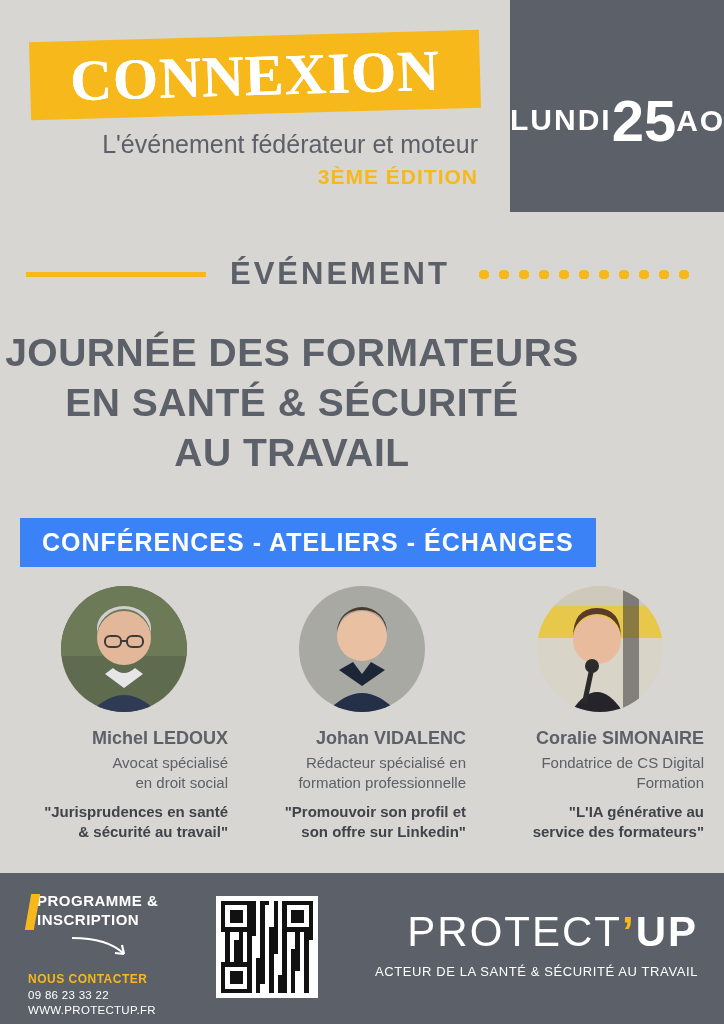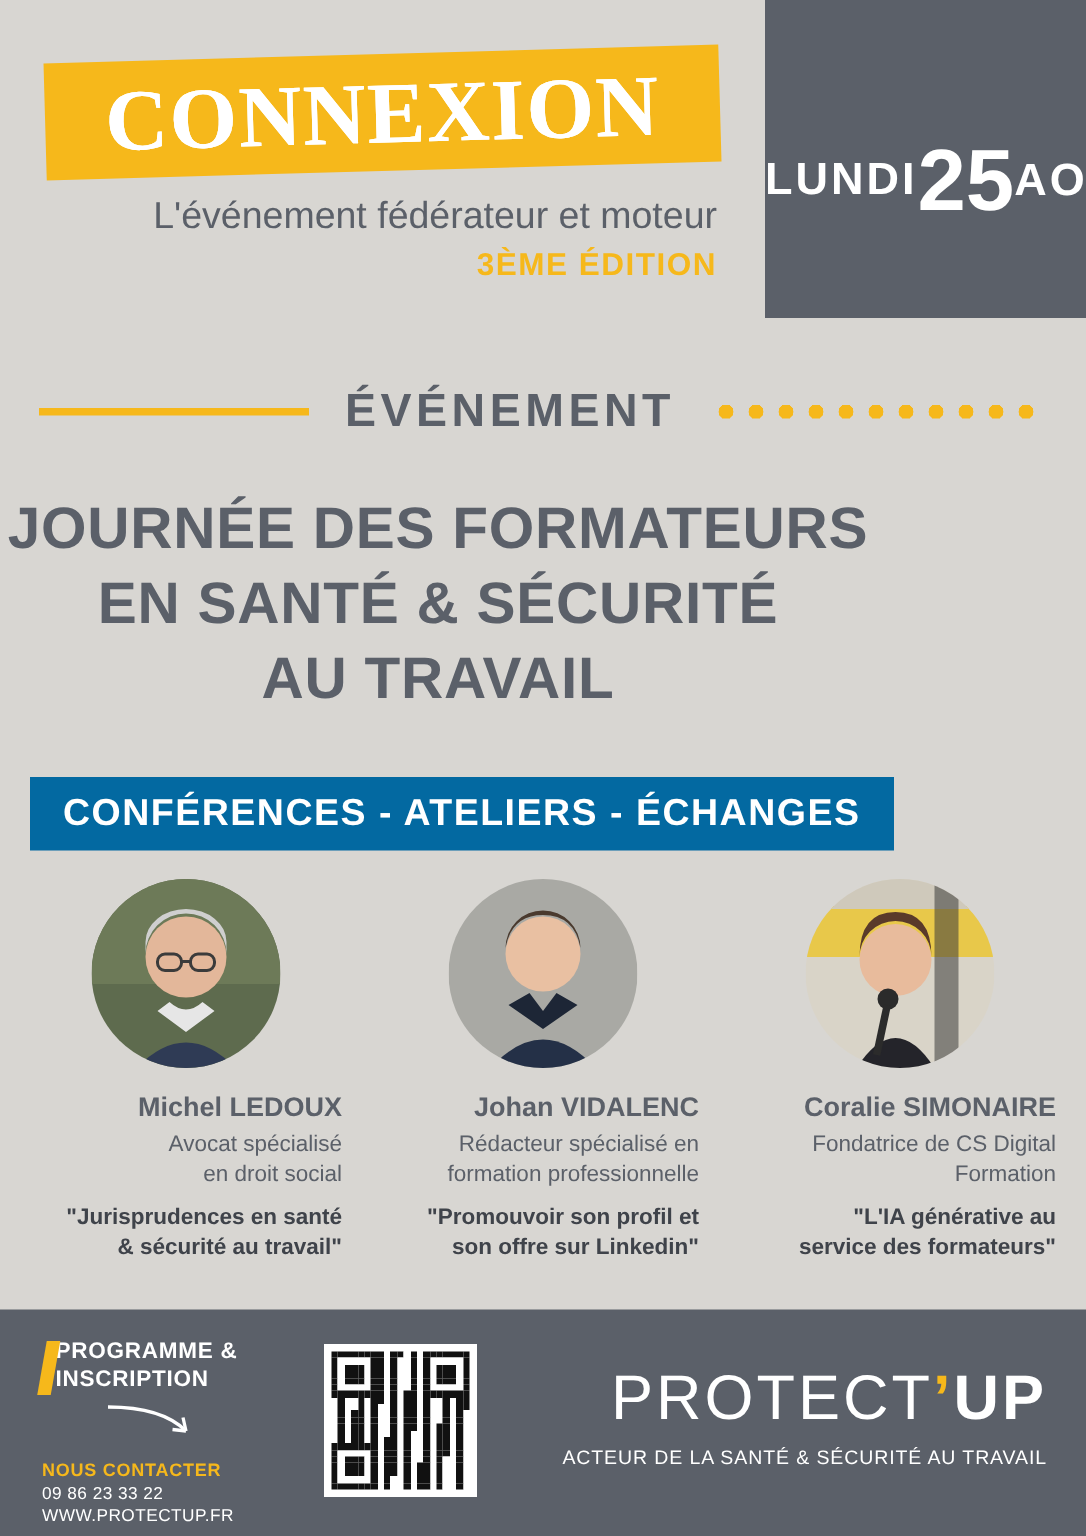--- a/index.html
+++ b/index.html
@@ -112,21 +112,21 @@
     color: #5b6069;
     font-size: 39px;
     font-weight: bold;
     line-height: 1.28;
     letter-spacing: 0.5px;
   }
 
   
   .tagline {
     position: absolute; top: 518px; left: 20px;
-    background: #0369a1;
+    background: #3b82f6;
     padding: 10px 22px;
     color: #ffffff;
     font-size: 25px;
     font-weight: bold;
     letter-spacing: 1px;
   }
 
   
   .speakers {
     position: absolute; top: 586px; left: 0; width: 724px;

